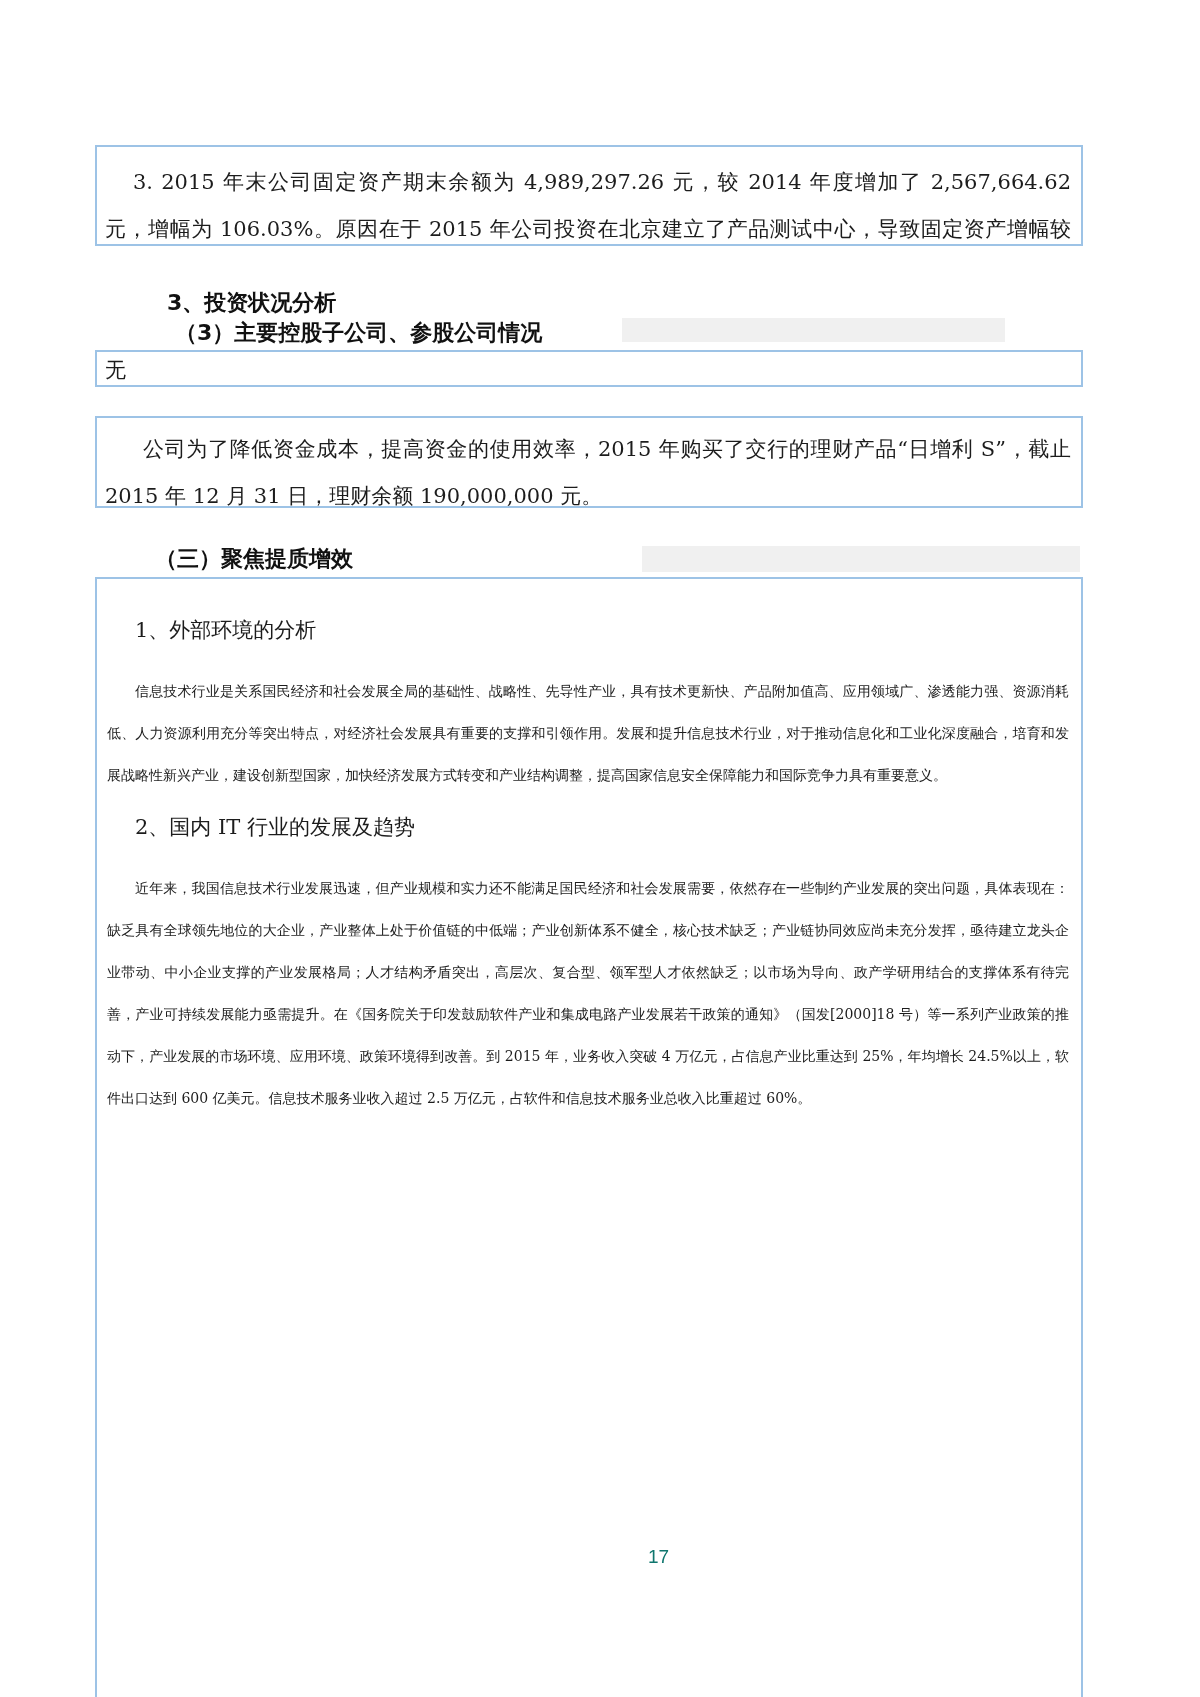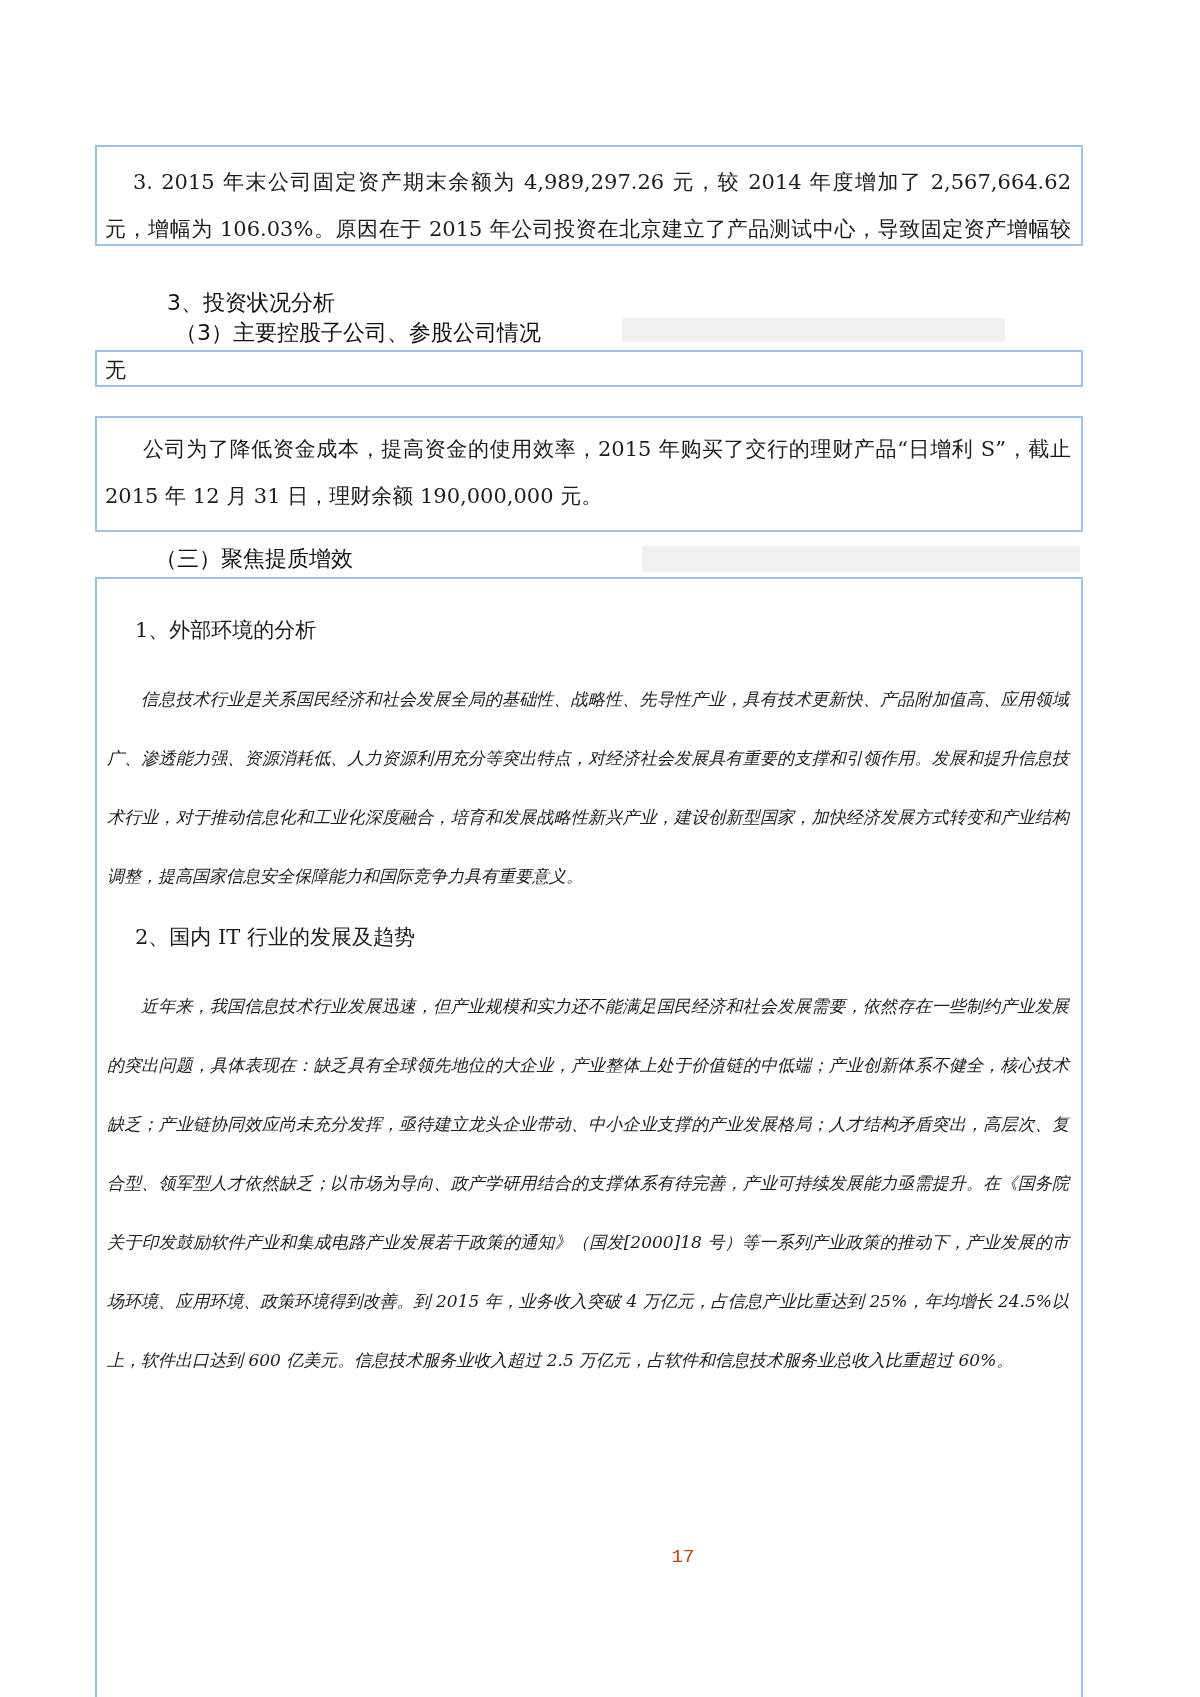--- a/index.html
+++ b/index.html
@@ -21,55 +21,53 @@
   }
   .body-text{
     font-size:21px;
     line-height:47px;
     text-align:justify;
     margin:0;
   }
   .heading{
     position:absolute;
     font-family:"DejaVu Sans","Liberation Sans",sans-serif;
-    font-weight:normal;
+    font-weight:bold;
     font-size:22px;
     white-space:nowrap;
     color:#111111;
   }
   .strip{
     position:absolute;
     background:#f0f0f0;
   }
   #box-fixed{top:145px;height:101px;padding:12px 10px 0 8px;}
   #box-fixed .body-text{text-indent:28px;}
   #box-none{top:350px;height:37px;padding:2px 8px 0 8px;}
   #box-none .body-text{line-height:32px;text-align:left;}
-  #box-wealth{top:416px;height:116px;padding:8px 10px 0 8px;}
+  #box-wealth{top:416px;height:92px;padding:8px 10px 0 8px;}
   #box-wealth .body-text{text-indent:38px;}
   #box-env{top:577px;height:1129px;padding:6px 12px 0 10px;}
   .env-sub{
     font-size:21px;line-height:47px;
     margin:22px 0 0 28px;
     text-align:left;
   }
   .env-sub2{margin-top:8px;}
   .env-p{
-    font-size:17px;line-height:59px;
+    font-size:14px;line-height:42px;
     margin:16px 0 0 0;
     text-indent:2em;
     text-align:justify;
-    font-style:italic;
   }
   #footer-page-number{
     position:absolute;
     top:1546px;left:648px;width:70px;
-    text-align:center;
-    font-family:Liberation Mono, monospace;
-    font-size:19px;color:#c2410c;
+    font-family:Liberation Sans, sans-serif;
+    font-size:19px;color:#0f766e;
   }
 </style>
 </head>
 <body>
 
 <div class="page">
 
   <div class="blue-box" id="box-fixed">
     <p class="body-text">3. 2015 年末公司固定资产期末余额为 4,989,297.26 元，较 2014 年度增加了 2,567,664.62 元，增幅为 106.03%。原因在于 2015 年公司投资在北京建立了产品测试中心，导致固定资产增幅较大。</p>
   </div>

